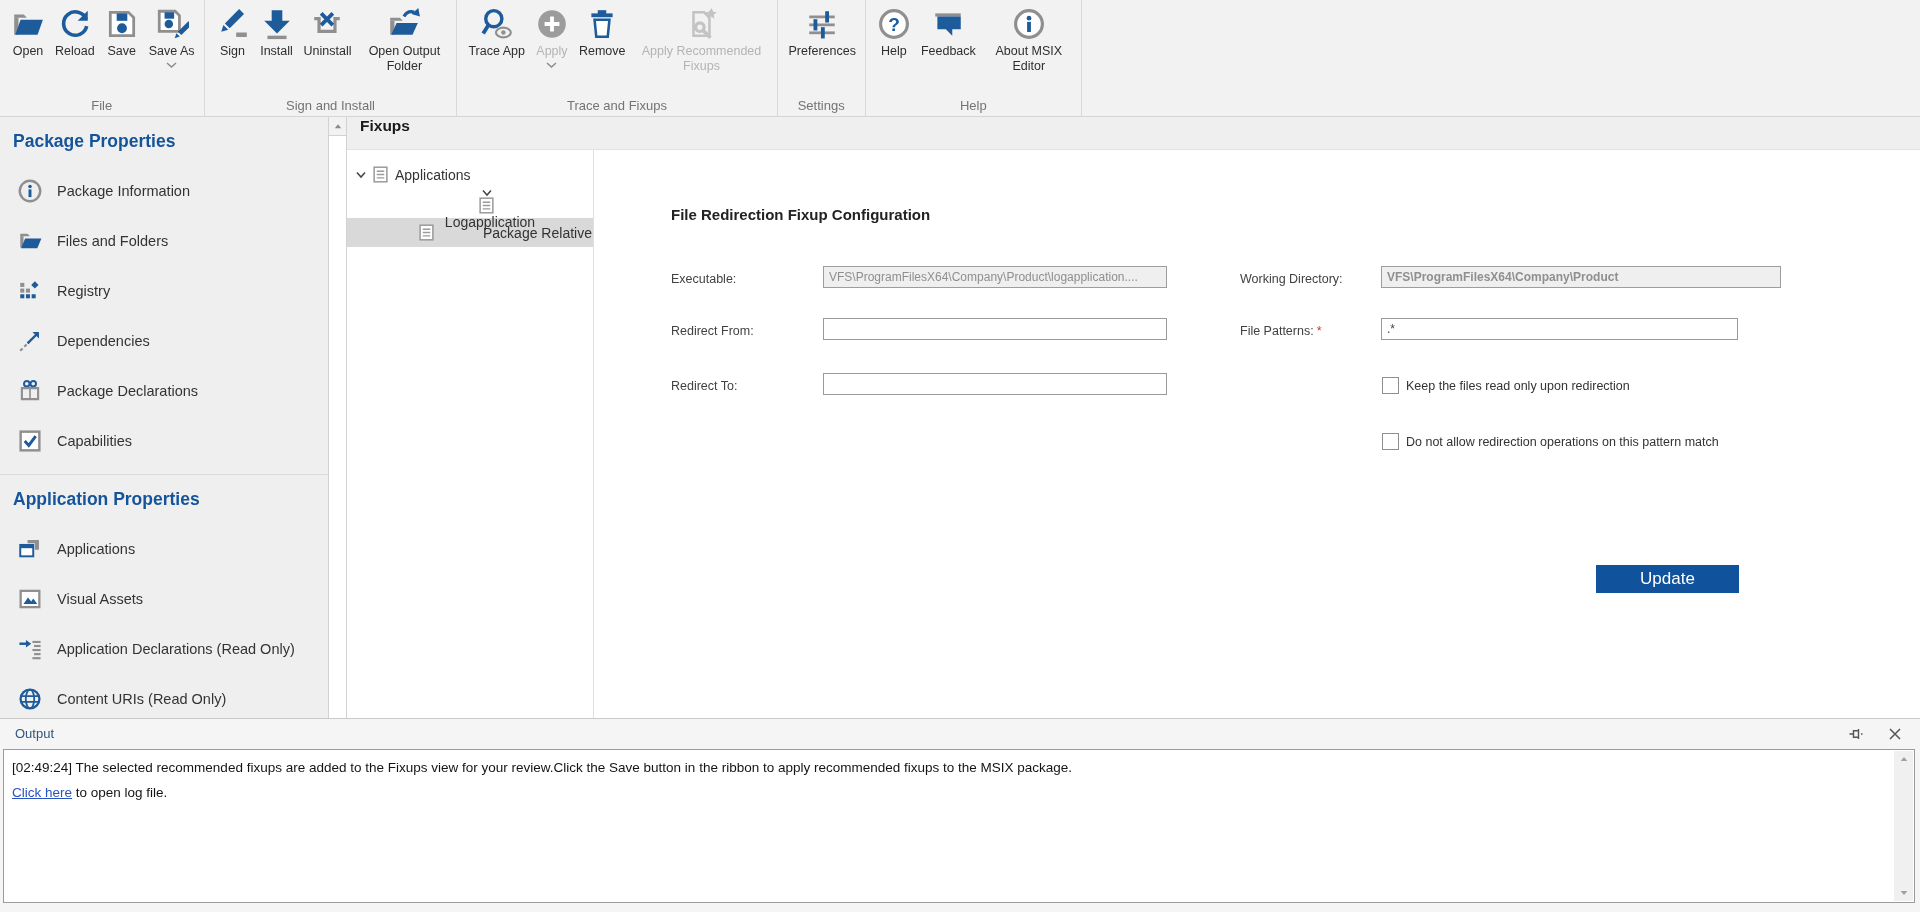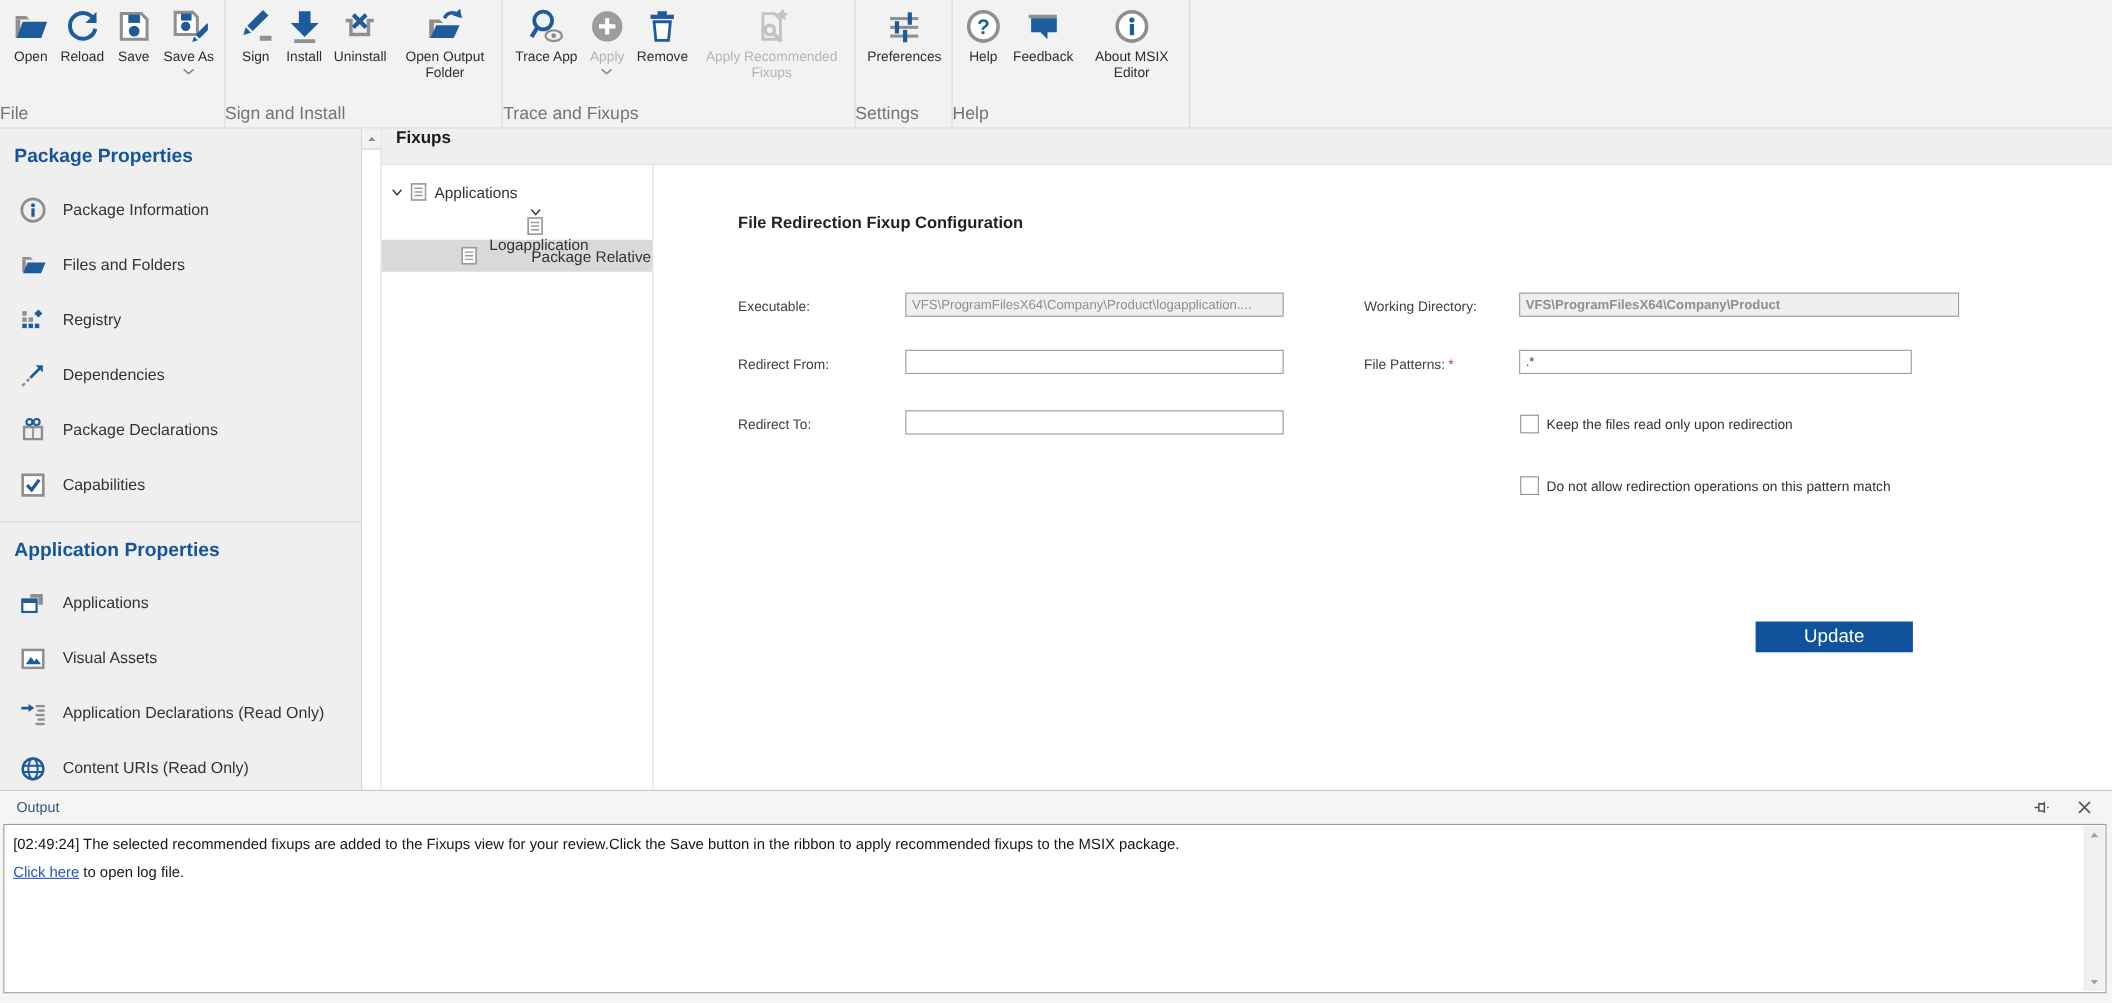--- a/index.html
+++ b/index.html
@@ -13,21 +13,21 @@
 .ribbon-btns{display:flex;align-items:flex-start}
 .rbtn{display:flex;flex-direction:column;align-items:center;padding:2px 5px;min-width:40px;cursor:pointer}
 .rbtn .ricon{width:34px;height:34px}
 .rbtn .ricon svg{width:100%;height:100%;display:block}
 .rbtn .rlbl{margin-top:3px;font-size:12.5px;line-height:14.5px;text-align:center;color:#2e2e2e;width:max-content;max-width:86px;white-space:normal}
 .rbtn.wide .rlbl{max-width:132px}
 .rbtn.disabled .rlbl{color:#b4b4b4}
 .rbtn.disabled{cursor:default}
 .rbtn .rchev{width:11px;height:6px;margin-top:3px}
 .rbtn .rchev svg{display:block;width:100%;height:100%}
-.group-caption{position:absolute;left:0;right:0;bottom:3px;font-size:16px;color:#747474}
+.group-caption{position:absolute;left:0;right:0;bottom:3px;text-align:center;font-size:13px;color:#747474}
 
 
 .sidebar{position:absolute;left:0;top:117px;width:328px;height:601px;background:#efefef;overflow:hidden;padding-top:14px}
 .side-heading{font-size:17.5px;font-weight:bold;color:#15549a;margin:0 0 14px 13px}
 .side-item{height:50px;display:flex;align-items:center;cursor:pointer}
 .side-item .sicon{width:26px;height:26px;margin-left:17px;flex:none}
 .side-item .sicon svg{width:100%;height:100%;display:block}
 .side-item .slbl{margin-left:14px;font-size:14.5px;color:#333}
 .side-divider{height:1px;background:#dadada;margin:8px 0 14px 0}
 .sidebar-scroll{position:absolute;left:328px;top:117px;width:19px;height:601px;background:#fff;border-left:1px solid #d2d2d2;border-right:1px solid #d2d2d2}
@@ -41,21 +41,21 @@
 .main-body{position:absolute;left:0;top:33px;right:0;bottom:0;background:#fff;display:flex}
 .tree{width:247px;border-right:1px solid #e0e0e0;padding-top:10px}
 .tree-row{height:29px;display:flex;align-items:center;cursor:pointer;font-size:14px;color:#333}
 .tree-row.selected{background:#d9d9d9}
 .tree-exp{width:12px;height:8px;flex:none;margin-right:6px}
 .tree-exp svg{display:block;width:100%;height:100%}
 .tree-doc{width:15px;height:17px;flex:none;margin-right:7px}
 .tree-doc svg{display:block;width:100%;height:100%}
 
 .form-panel{position:relative;flex:1}
-.form-heading{position:absolute;left:77px;top:44px;font-size:15px;font-weight:bold;color:#222}
+.form-heading{position:absolute;left:77px;top:56px;font-size:15px;font-weight:bold;color:#222}
 .flabel{position:absolute;font-size:12.5px;color:#414141;white-space:nowrap}
 .txt{position:absolute;height:22px;border:1px solid #9a9a9a;background:#fff;font-family:"Liberation Sans",sans-serif;font-size:12px;color:#444;padding:0 5px}
 .txt:disabled{background:#efefef;color:#8f8f8f;border-color:#9d9d9d}
 .req{color:#c83c3c;margin-left:3px}
 .cb-row{position:absolute;left:788px;display:flex;align-items:center;gap:7px;font-size:12.5px;color:#333;cursor:pointer}
 .cb-box{width:17px;height:17px;background:#fff;border:1px solid #8f8f8f;flex:none}
 .update-btn{position:absolute;left:1002px;top:415px;width:143px;height:28px;background:#10539c;color:#fff;border:none;font-family:"Liberation Sans",sans-serif;font-size:17px;cursor:pointer}
 
 
 .output{position:absolute;left:0;top:718px;width:1920px;height:194px;background:#f5f5f5;border-top:1px solid #c9c9c9}

